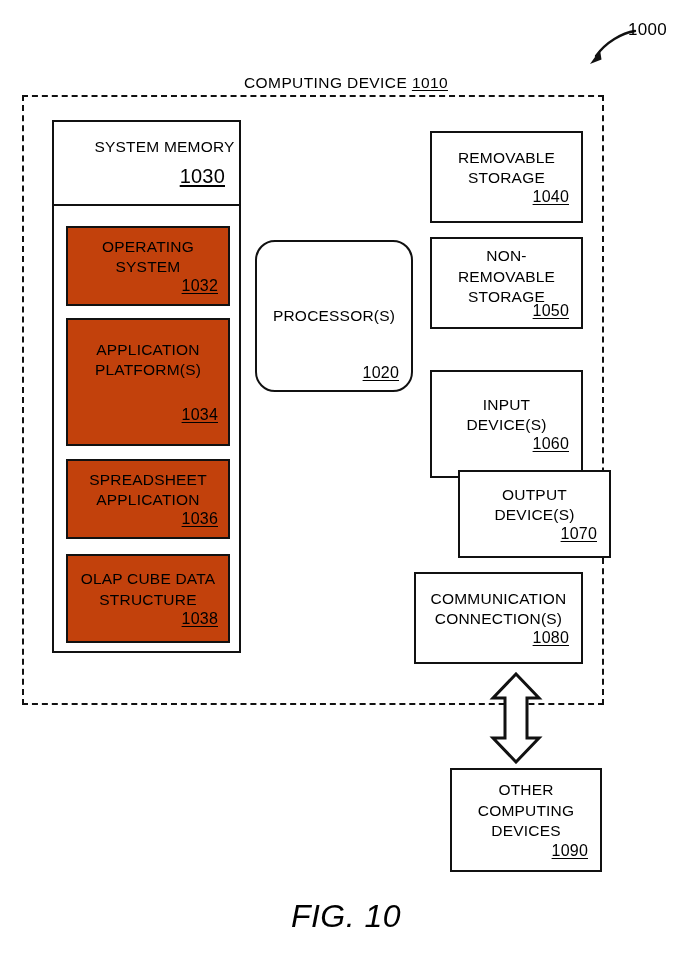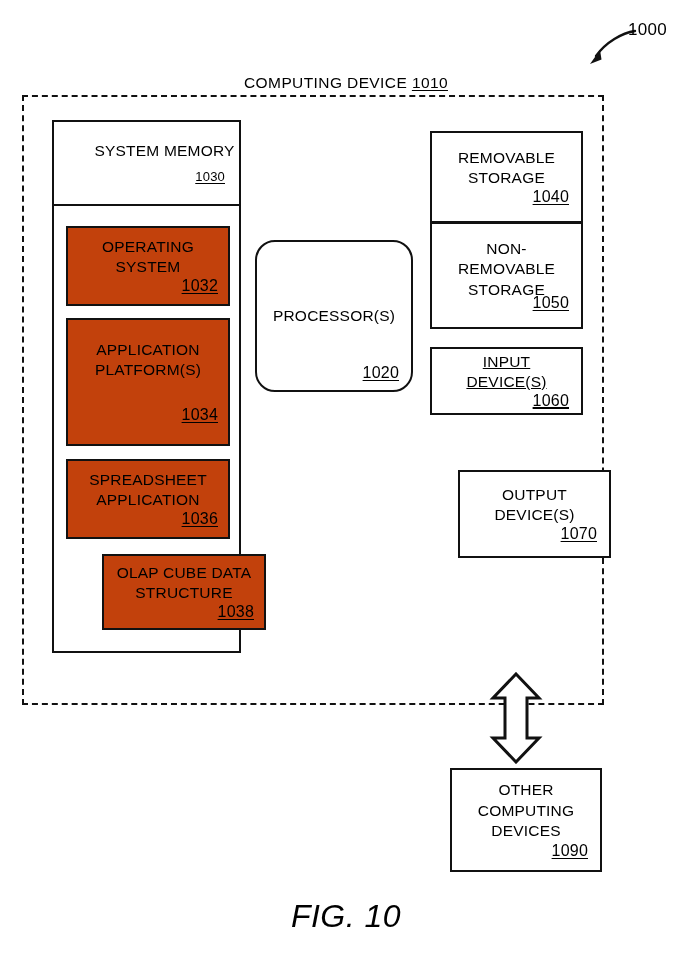--- a/index.html
+++ b/index.html
@@ -113,21 +113,21 @@
     flex-direction: column;
     justify-content: center;
     padding-left: 36px;
   }
   #system-memory-header .lines {
     font-size: 15.5px;
     text-align: center;
     letter-spacing: 0.2px;
   }
   #system-memory-header .ref {
-    font-size: 13px;
+    font-size: 20px;
     text-decoration: underline;
     text-underline-offset: 2px;
     text-align: right;
     margin-right: 14px;
     margin-top: 9px;
     letter-spacing: 0.2px;
   }
 
   
   .mem-box {
@@ -240,57 +240,62 @@
 PLATFORM(S)</div>
       <div class="ref" style="margin-top:26px;padding-left:27px;">1034</div>
     </div>
 
     <div class="mem-box" style="top:337px;height:80px;">
       <div class="lines">SPREADSHEET
 APPLICATION</div>
       <div class="ref">1036</div>
     </div>
 
-    <div class="mem-box" style="top:432px;height:76px;margin-left:36px;">
+    <div class="mem-box" style="top:432px;height:89px;">
       <div class="lines">OLAP CUBE DATA
 STRUCTURE</div>
       <div class="ref">1038</div>
     </div>
   </div>
 
   <div class="node" id="processor-node">
     <div class="lines">PROCESSOR(S)</div>
     <div class="ref">1020</div>
   </div>
 
   <div class="node periph" style="top:131px;height:92px;">
     <div class="lines">REMOVABLE
 STORAGE</div>
     <div class="ref">1040</div>
   </div>
 
-  <div class="node periph" style="top:222px;height:107px;">
+  <div class="node periph" style="top:237px;height:92px;">
     <div class="lines">NON-
 REMOVABLE
 STORAGE</div>
     <div class="ref" style="margin-top:-6px;">1050</div>
   </div>
 
-  <div class="node periph" style="top:347px;height:68px;text-decoration:underline;">
+  <div class="node periph" style="top:370px;height:108px;">
     <div class="lines">INPUT
 DEVICE(S)</div>
     <div class="ref">1060</div>
   </div>
 
   <div class="node periph" style="top:470px;height:88px;margin-left:28px;">
     <div class="lines">OUTPUT
 DEVICE(S)</div>
     <div class="ref">1070</div>
   </div>
 
+  <div class="node" style="left:414px;top:572px;width:169px;height:92px;">
+    <div class="lines">COMMUNICATION
+CONNECTION(S)</div>
+    <div class="ref">1080</div>
+  </div>
 
   <svg id="comm-arrow" viewBox="0 0 54 92">
     <path d="M27 2 L50 26 L38 26 L38 66 L50 66 L27 90 L4 66 L16 66 L16 26 L4 26 Z" fill="#ffffff" stroke="#111111" stroke-width="3" stroke-linejoin="miter"></path>
   </svg>
 
   <div class="node" style="left:450px;top:768px;width:152px;height:104px;">
     <div class="lines">OTHER
 COMPUTING
 DEVICES</div>
     <div class="ref">1090</div>

